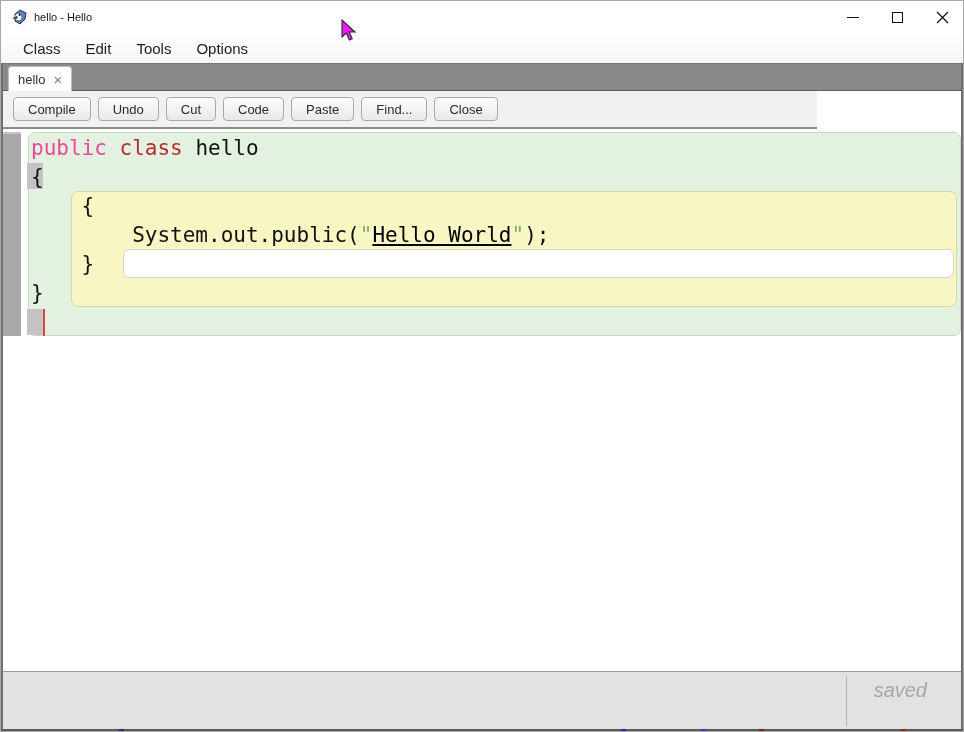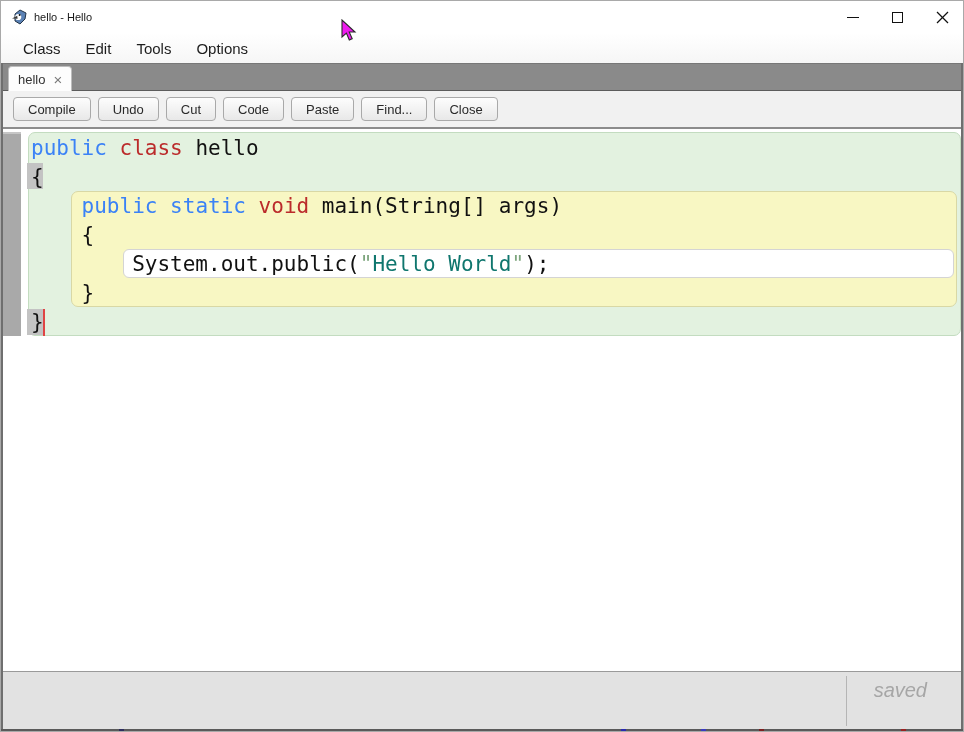--- a/index.html
+++ b/index.html
@@ -40,21 +40,21 @@
     position: absolute; left: 7px; top: 2px; height: 25px;
     background: #fdfdfd; border: 1px solid #bdbdbd; border-bottom: none;
     border-radius: 4px 4px 0 0;
     display: flex; align-items: center; padding: 0 9px; gap: 8px;
     font-size: 13px; color: #333;
   }
   .tab-close { font-size: 15px; color: #7a7a7a; line-height: 1; }
 
   
   .toolbar {
-    position: absolute; left: 0; top: 90px; width: 964px; height: 38px;
+    position: absolute; left: 0; top: 90px; width: 816px; height: 38px;
     background: #f1f1f1; border-bottom: 2px solid #8c8c8c;
     display: flex; align-items: center; padding-left: 12px; gap: 7px;
   }
   .tb-btn {
     height: 24px; padding: 0 14px; font-size: 13px; color: #2a2a2a;
     background: linear-gradient(#fdfdfd, #e8e8e8);
     border: 1px solid #a9a9a9; border-radius: 4px;
     font-family: "Liberation Sans", sans-serif; cursor: default;
   }
   .view-selector {
@@ -99,25 +99,25 @@
   .caret {
     position: absolute; left: 42px; top: 180px; width: 2px; height: 27px; background: #e04444;
   }
   .code {
     position: absolute; left: 30px; top: 5px;
   }
   .code-line {
     white-space: pre; height: 29px; line-height: 29px;
     font-family: "DejaVu Sans Mono", monospace; font-size: 21px; color: #111;
   }
-  .tk-kw   { color: #3b82f6; }
+  .tk-kw   { color: #ec4899; }
   .tk-type { color: #bb2b2b; }
   .tk-pl   { color: #111111; }
   .tk-q    { color: #7da57d; }
-  .tk-str  { color: #0f766e; }
+  .tk-str  { color: #000000; text-decoration: underline; }
 
   
   .side-border { position: absolute; top: 62px; width: 2px; height: 666px; background: #6f6f6f; z-index: 6; }
   .side-border.left { left: 0; }
   .side-border.right { right: 0; }
 
   
   .statusbar {
     position: absolute; left: 0; top: 670px; width: 964px; height: 58px;
     background: #e2e2e2; border-top: 1px solid #9a9a9a;
@@ -202,21 +202,20 @@
     <div class="scope-class"></div>
     <div class="scope-method"></div>
     <div class="scope-line"></div>
     <div class="brace-hl open"></div>
     <div class="brace-hl close"></div>
     <div class="caret"></div>
 
     <div class="code">
       <div class="code-line"><span class="tk-kw">public</span><span class="tk-pl"> </span><span class="tk-type">class</span><span class="tk-pl"> hello</span></div>
       <div class="code-line"><span class="tk-pl">{</span></div>
-      <div class="code-line"><span class="tk-pl">    </span><span class="tk-kw">public</span><span class="tk-pl"> </span><span class="tk-kw">static</span><span class="tk-pl"> </span><span class="tk-type">void</span><span class="tk-pl"> main(String[] args)</span></div>
       <div class="code-line"><span class="tk-pl">    {</span></div>
       <div class="code-line"><span class="tk-pl">        System.out.public(</span><span class="tk-q">"</span><span class="tk-str">Hello World</span><span class="tk-q">"</span><span class="tk-pl">);</span></div>
       <div class="code-line"><span class="tk-pl">    }</span></div>
       <div class="code-line"><span class="tk-pl">}</span></div>
     </div>
   </div>
 
   <div class="statusbar">
     <div class="status-divider"></div>
     <span class="status-saved">saved</span>

